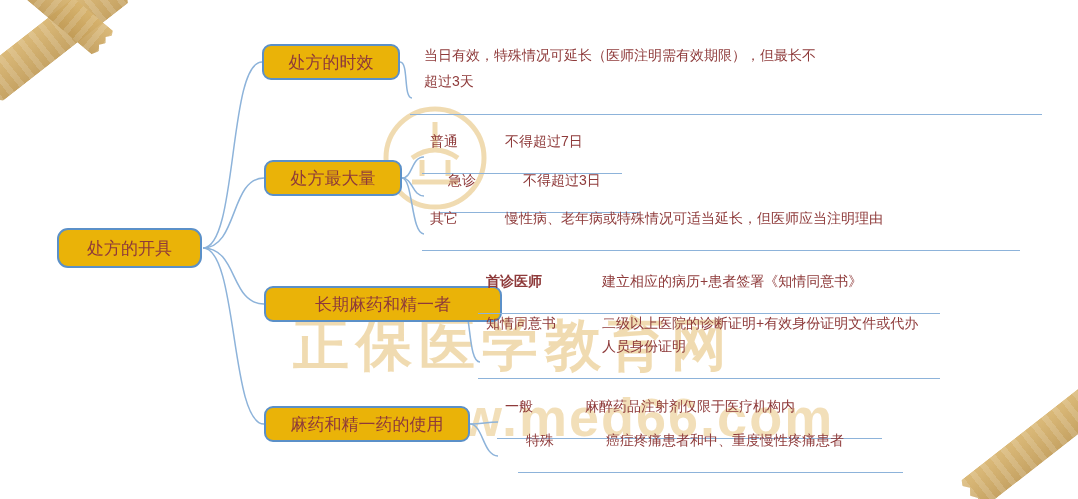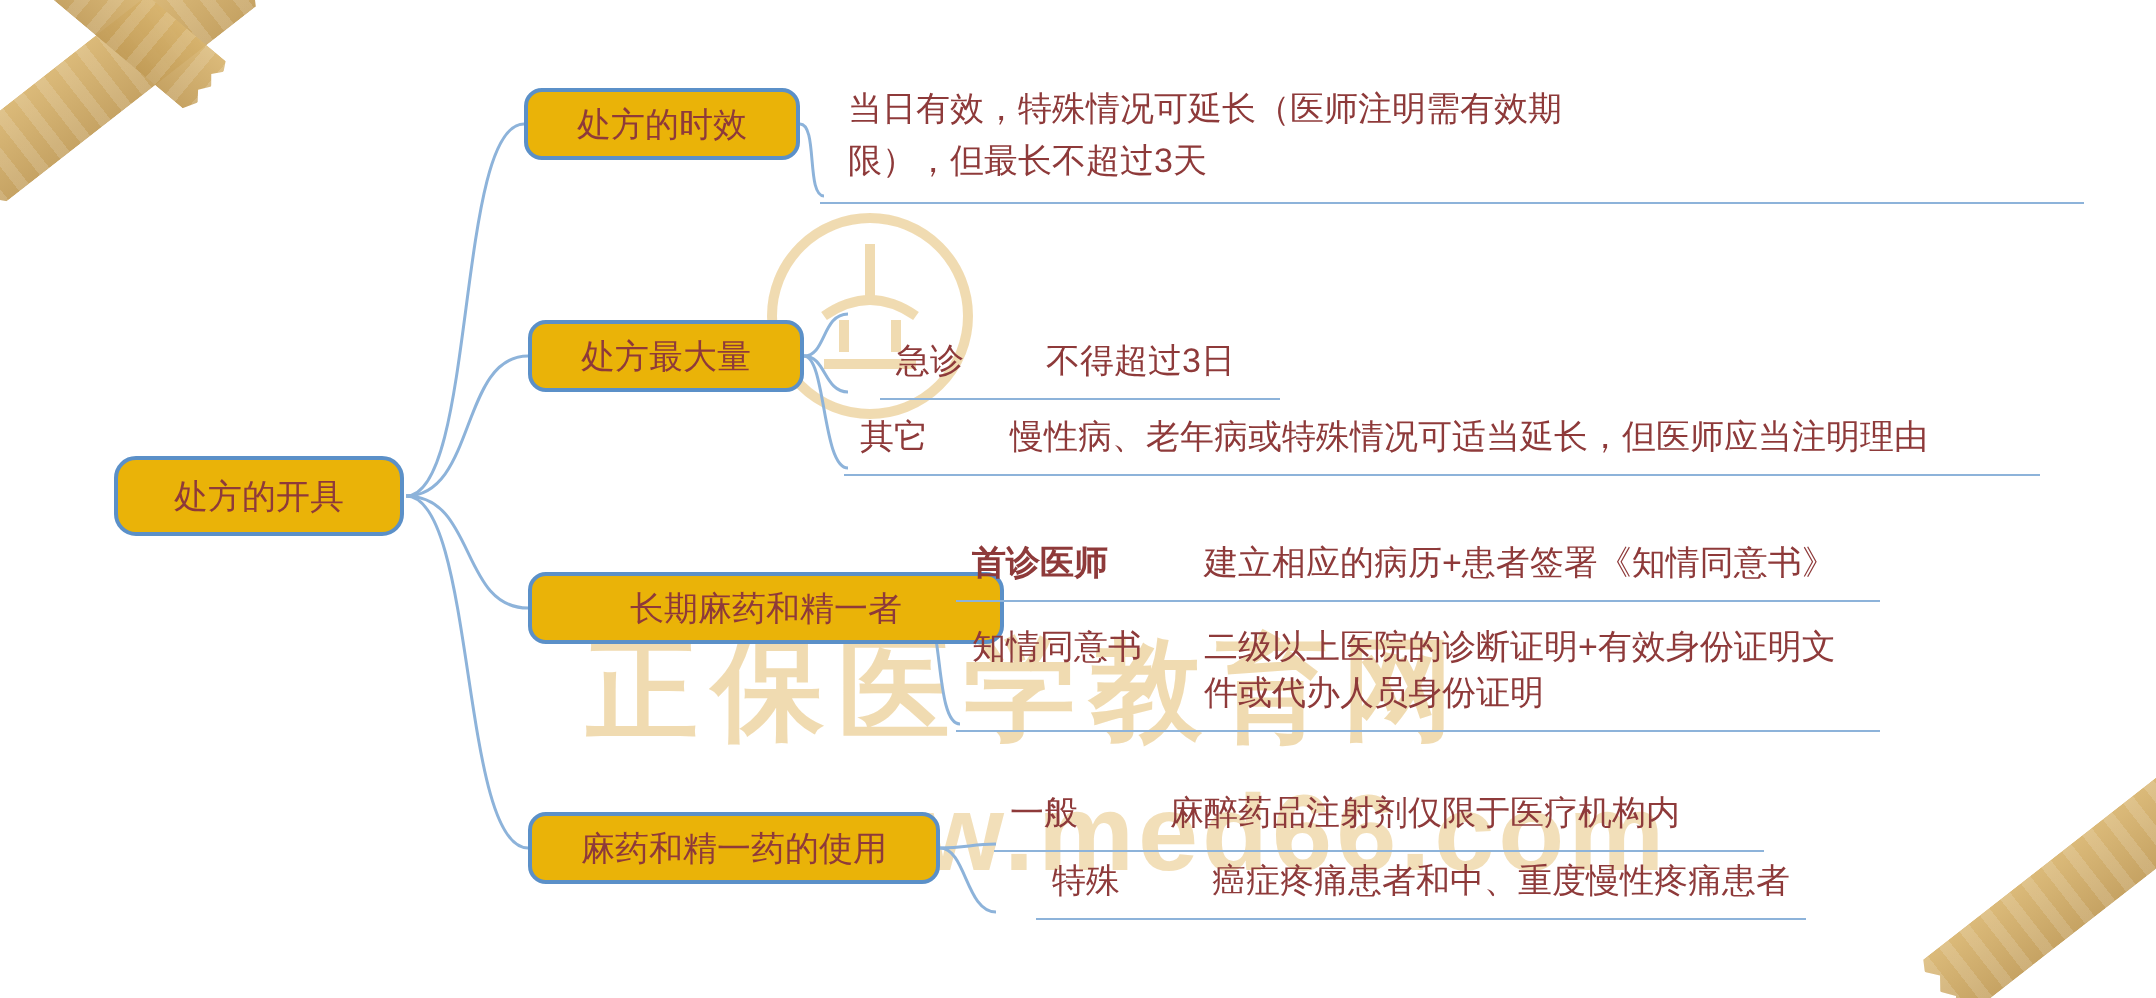--- a/index.html
+++ b/index.html
@@ -33,22 +33,22 @@
   .node{
     position:absolute;z-index:2;background:#eab308;
     border:2px solid var(--node-border);border-radius:9px;
     display:flex;align-items:center;justify-content:center;
     font-size:17px;color:var(--text);white-space:nowrap;
   }
   .node.root{border-radius:11px;}
   
   .leaf{
     position:absolute;z-index:2;display:flex;align-items:flex-start;
-    padding:0 0 7px 8px;border-bottom:1.5px solid var(--connector);
-    font-size:17px;line-height:23px;color:var(--text);
+    padding:0 0 20px 8px;border-bottom:1.5px solid var(--connector);
+    font-size:14px;line-height:23px;color:var(--text);
   }
   .leaf .term{flex:0 0 auto;}
   .leaf .desc{flex:0 1 auto;}
   .leaf.tall{line-height:26px;}
   
   .tape{
     position:absolute;z-index:3;
     background:
       repeating-linear-gradient(90deg, rgba(255,255,255,.14) 0 6px, rgba(255,255,255,0) 6px 13px),
       linear-gradient(180deg, rgba(216,180,110,.92), rgba(193,155,86,.92));
@@ -103,20 +103,24 @@
     <span>长期麻药和精一者</span>
   </div>
   <div class="node" style="left:264px;top:406px;width:206px;height:36px;">
     <span>麻药和精一药的使用</span>
   </div>
 
   <div class="leaf tall" style="left:410px;top:42px;width:632px;padding-left:14px;">
     <span class="desc" style="width:402px;">当日有效，特殊情况可延长（医师注明需有效期限），但最长不超过3天</span>
   </div>
 
+  <div class="leaf" style="left:422px;top:130px;width:200px;">
+    <span class="term" style="width:75px;">普通</span>
+    <span class="desc">不得超过7日</span>
+  </div>
   <div class="leaf" style="left:440px;top:169px;width:200px;">
     <span class="term" style="width:75px;">急诊</span>
     <span class="desc">不得超过3日</span>
   </div>
   <div class="leaf" style="left:422px;top:207px;width:598px;">
     <span class="term" style="width:75px;">其它</span>
     <span class="desc">慢性病、老年病或特殊情况可适当延长，但医师应当注明理由</span>
   </div>
 
   <div class="leaf" style="left:478px;top:270px;width:462px;">

